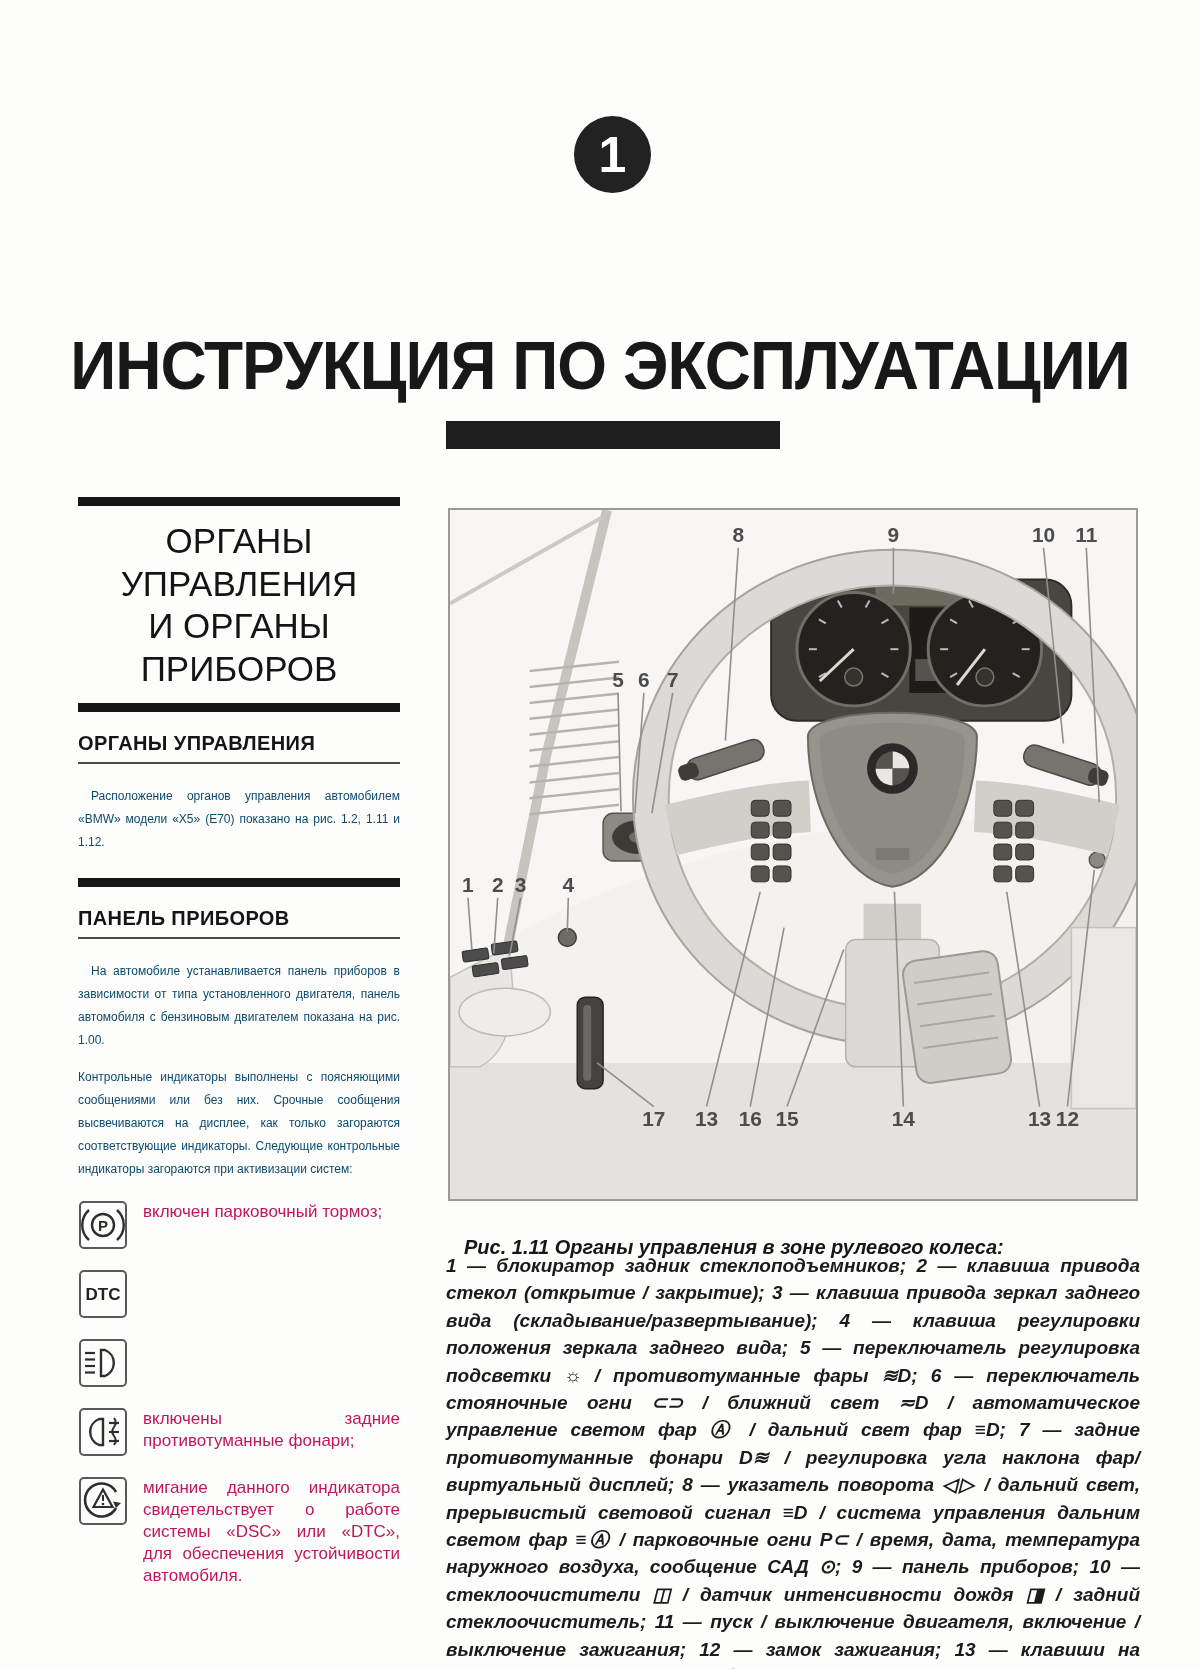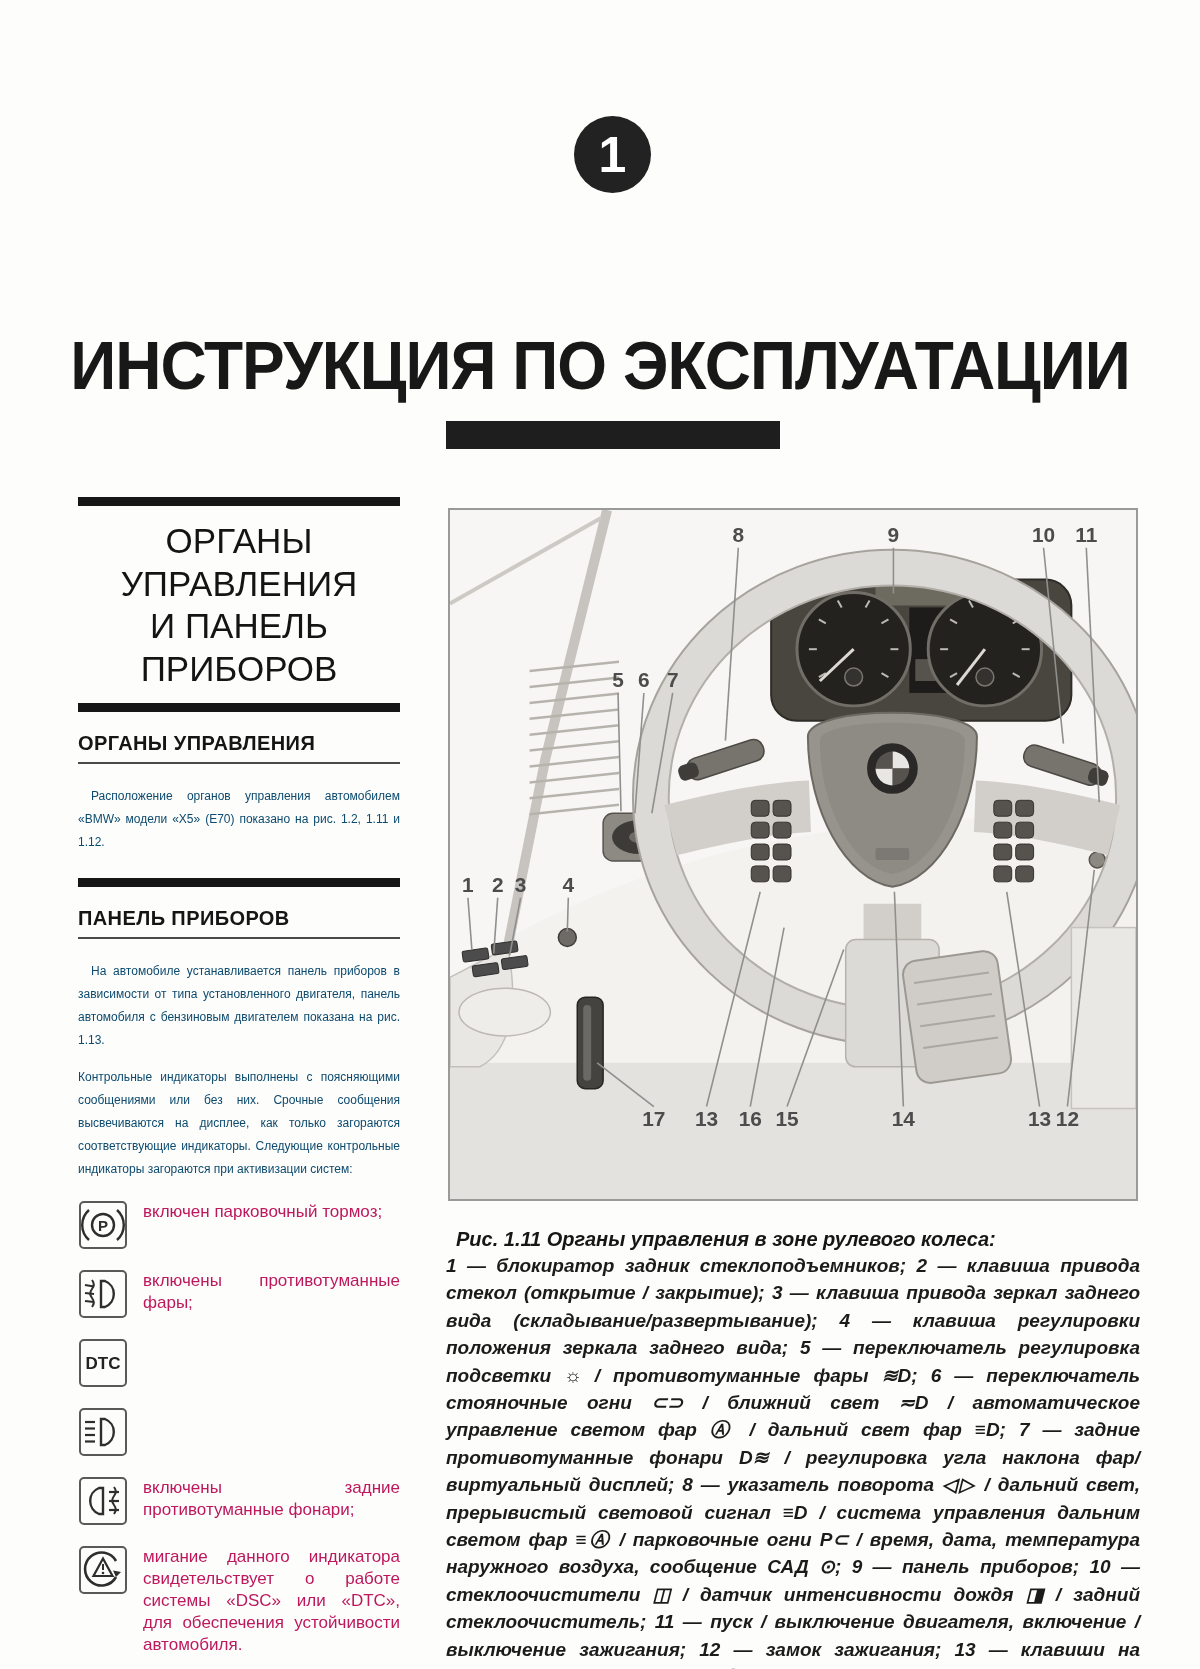--- a/index.html
+++ b/index.html
@@ -33,21 +33,21 @@
   .ind-icon svg{width:50px;height:50px;display:block;}
   .ind-label{font-size:17px;line-height:22px;text-align:justify;color:#be185d;padding-top:1px;}
 
   
   .fig-frame{
     position:absolute;left:448px;top:508px;width:690px;height:693px;
     border:2px solid #9a9a98;box-sizing:border-box;background:#f3f2ef;
   }
   .fig-frame svg{width:100%;height:100%;display:block;}
   .fig-caption{
-    position:absolute;left:448px;top:1220px;width:692px;margin:8px;
+    position:absolute;left:448px;top:1220px;width:692px;margin:16px;
     font-size:20px;font-weight:bold;font-style:italic;color:#161616;
   }
   .fig-legend{
     position:absolute;left:446px;top:1252px;width:694px;margin:0;
     font-size:19px;line-height:27.4px;font-weight:bold;font-style:italic;
     text-align:justify;color:#1b1b1b;
   }
   .co{font:bold 21px "Liberation Sans",sans-serif;fill:#4c4c4c;}
   .ld{stroke:#8f8f8d;stroke-width:1.6;fill:none;}
 </style>
@@ -59,61 +59,48 @@
 </div>
 
 <h1 class="title">ИНСТРУКЦИЯ ПО ЭКСПЛУАТАЦИИ</h1>
 <div class="title-bar"></div>
 
 <aside class="sidebar">
   <div class="sb-rule"></div>
   <div class="sb-head">
     <div>ОРГАНЫ</div>
     <div>УПРАВЛЕНИЯ</div>
-    <div>И ПАНЕЛЬ</div>
+    <div>И ОРГАНЫ</div>
     <div>ПРИБОРОВ</div>
   </div>
   <div class="sb-rule"></div>
 
   <h3 class="sb-sec-title">ОРГАНЫ УПРАВЛЕНИЯ</h3>
   <div class="sb-thin"></div>
   <p class="indent">Расположение органов управления автомобилем «BMW» модели «X5» (E70) показано на рис. 1.2, 1.11 и 1.12.</p>
 
   <div class="sb-rule" style="margin-top:24px"></div>
   <h3 class="sb-sec-title">ПАНЕЛЬ ПРИБОРОВ</h3>
   <div class="sb-thin"></div>
-  <p class="indent">На автомобиле устанавливается панель приборов в зависимости от типа установленного двигателя, панель автомобиля с бензиновым двигателем показана на рис. 1.13.</p>
+  <p class="indent">На автомобиле устанавливается панель приборов в зависимости от типа установленного двигателя, панель автомобиля с бензиновым двигателем показана на рис. 1.00.</p>
   <p class="tight">Контрольные индикаторы выполнены с поясняющими сообщениями или без них. Срочные сообщения высвечиваются на дисплее, как только загораются соответствующие индикаторы. Следующие контрольные индикаторы загораются при активизации систем:</p>
 
   <div class="ind-row">
     <span class="ind-icon">
       <svg viewBox="0 0 50 50">
           <rect x="2" y="2" width="46" height="46" rx="4" fill="none" stroke="#595959" stroke-width="2"></rect>
           <circle cx="25" cy="25" r="11" fill="none" stroke="#2e2e2e" stroke-width="2.4"></circle>
           <text x="25" y="30.5" text-anchor="middle" font-size="15" font-weight="bold" fill="#2e2e2e" font-family="Liberation Sans,sans-serif">P</text>
           <path d="M11,10 a20,20 0 0 0 0,30" fill="none" stroke="#2e2e2e" stroke-width="2.4"></path>
           <path d="M39,10 a20,20 0 0 1 0,30" fill="none" stroke="#2e2e2e" stroke-width="2.4"></path>
         </svg>
     </span>
     <span class="ind-label">включен парковочный тормоз;</span>
   </div>
 
-  <div class="ind-row">
-    <span class="ind-icon">
-      <svg viewBox="0 0 50 50">
-          <rect x="2" y="2" width="46" height="46" rx="4" fill="none" stroke="#595959" stroke-width="2"></rect>
-          <path d="M27,12 A14,14 0 0 1 27,38 L23,38 L23,12 Z" fill="none" stroke="#2e2e2e" stroke-width="2.4"></path>
-          <line x1="7" y1="16" x2="16" y2="17.5" stroke="#2e2e2e" stroke-width="2.2"></line>
-          <line x1="7" y1="24" x2="16" y2="25" stroke="#2e2e2e" stroke-width="2.2"></line>
-          <line x1="7" y1="32" x2="16" y2="33" stroke="#2e2e2e" stroke-width="2.2"></line>
-          <path d="M14,11 q3.5,4.5 0,9 q-3.5,4.5 0,9 q3.5,4.5 0,9" fill="none" stroke="#2e2e2e" stroke-width="2"></path>
-        </svg>
-    </span>
-    <span class="ind-label">включены противотуманные фары;</span>
-  </div>
 
   <div class="ind-row">
     <span class="ind-icon">
       <svg viewBox="0 0 50 50">
           <rect x="2" y="2" width="46" height="46" rx="4" fill="none" stroke="#595959" stroke-width="2"></rect>
           <text x="25" y="31" text-anchor="middle" font-size="17" font-weight="bold" fill="#222" font-family="Liberation Sans,sans-serif">DTC</text>
         </svg>
     </span>
   </div>
 

